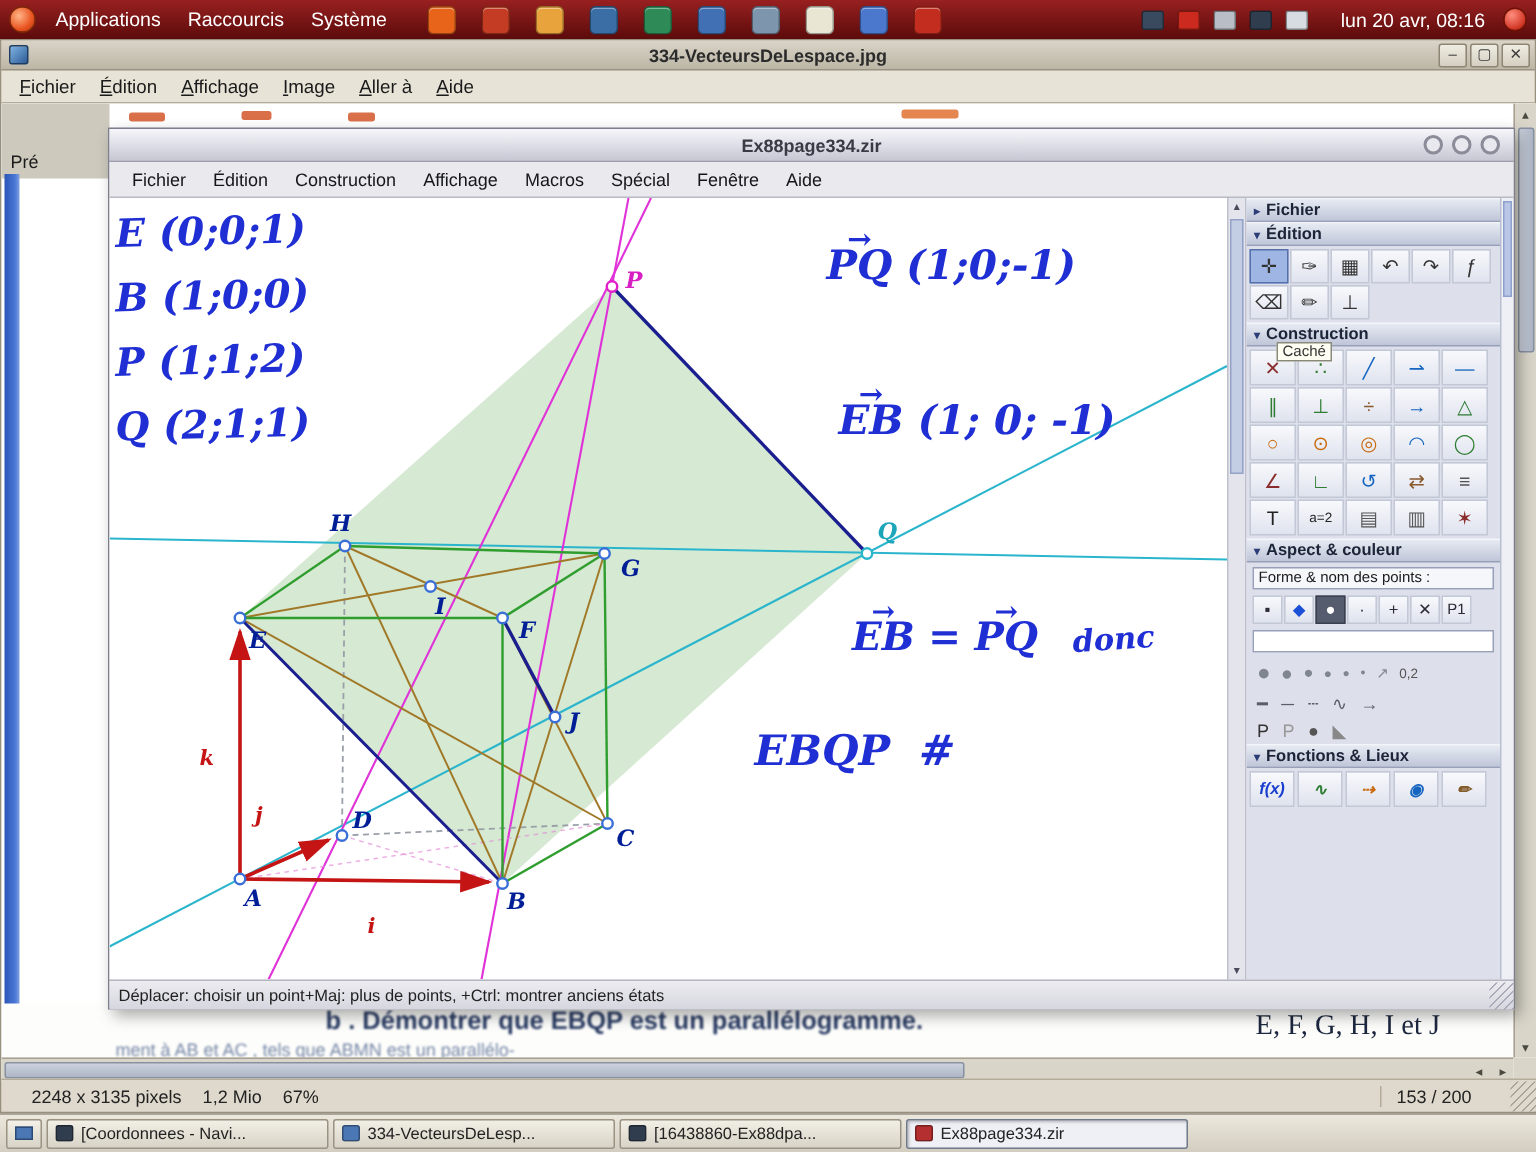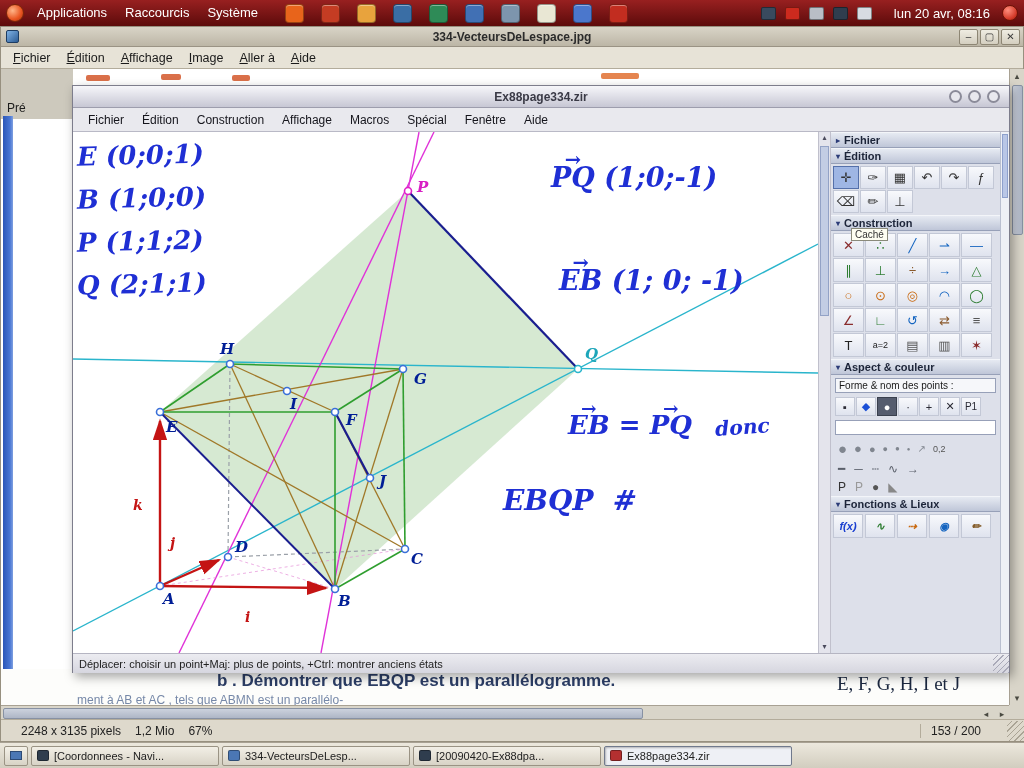--- a/index.html
+++ b/index.html
@@ -569,21 +569,21 @@
       </div>
 
 
       <div class="task-btn">
         <span class="task-icon" style="background: rgb(75, 119, 180);"></span>
         <span class="task-label">334-VecteursDeLesp...</span>
       </div>
 
       <div class="task-btn">
         <span class="task-icon" style="background: rgb(47, 61, 78);"></span>
-        <span class="task-label">[20090420-Ex88dpa...</span>
+        <span class="task-label">[16438860-Ex88dpa...</span>
       </div>
 
       <div class="task-btn active">
         <span class="task-icon" style="background: rgb(180, 48, 48);"></span>
         <span class="task-label">Ex88page334.zir</span>
       </div>
     </div>
 </div>
 
 </body></html>

